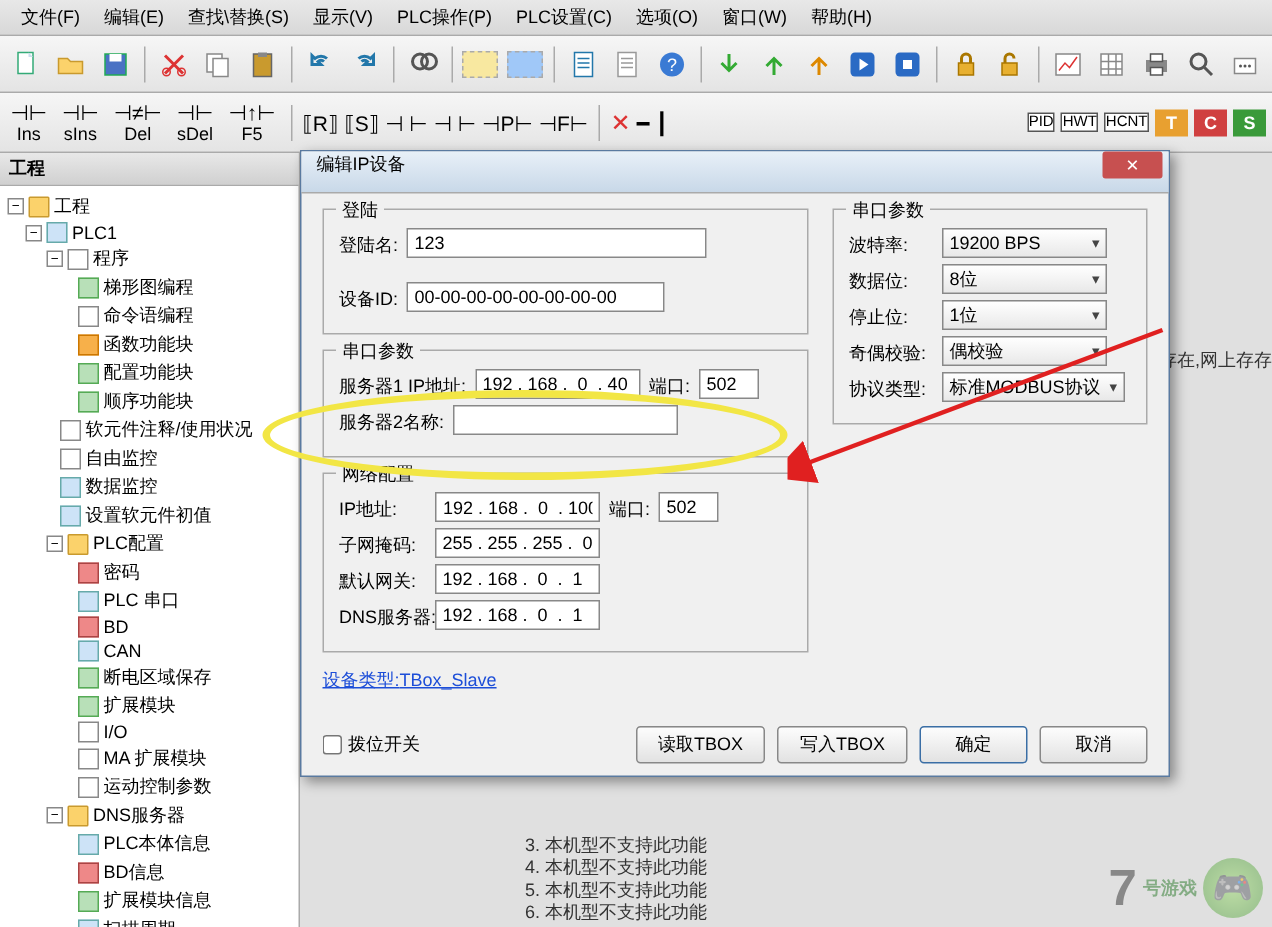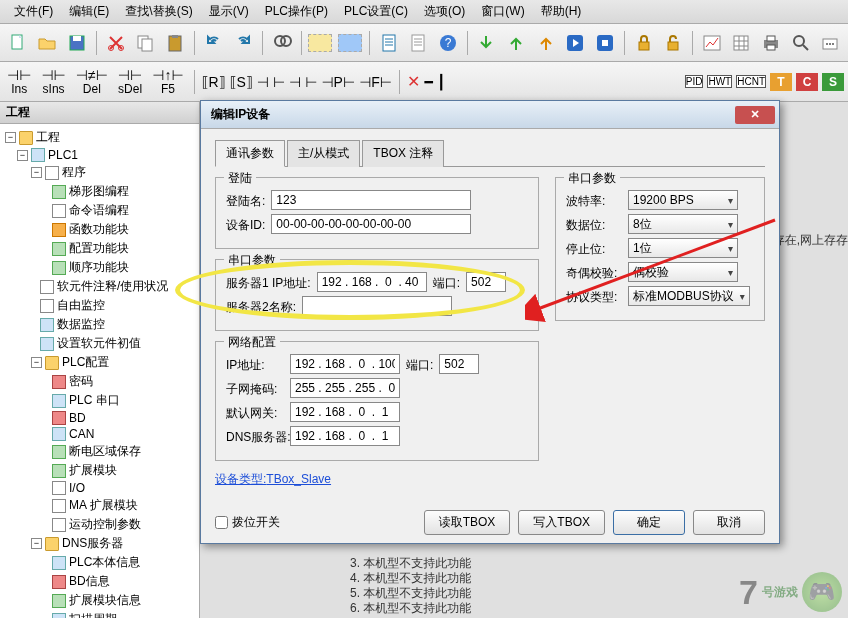--- a/index.html
+++ b/index.html
@@ -19,21 +19,21 @@
 .tree-item { display: flex; align-items: center; padding: 1px 0; white-space: nowrap; cursor: default; }
 .tgl { width:11px; height:11px; border:1px solid #888; display:inline-flex; align-items:center; justify-content:center; font-size:9px; line-height:9px; margin:0 3px; background:#fff; color:#000;}
 .sp { display:inline-block; }
 .ico { width:14px; height:14px; display:inline-block; margin-right:3px; }
 .ico-folder { background:#fbd26b; border:1px solid #c99a2e; border-radius:1px; }
 .ico-file { background:#fff; border:1px solid #888; }
 .ico-cfg { background:#b8e0b8; border:1px solid #5a5; }
 .ico-blue { background:#cde3f7; border:1px solid #6aa;}
 .content { flex:1; background:#e0e0e0; position:relative; }
 .dialog { position:absolute; left:200px; top:100px; width:580px; background:#f0f0f0; border:1px solid #5a7aa0; box-shadow: 3px 3px 8px rgba(0,0,0,0.4);}
-.dlg-title { background: linear-gradient(#e8f0f8,#c8d8e8); height:28px; display:flex; align-items:center; justify-content:space-between; padding:0 4px 0 10px; border-bottom:1px solid #aaa;font-weight:bold;}
+.dlg-title { background: linear-gradient(#e8f0f8,#c8d8e8); height:28px; display:flex; align-items:flex-start; justify-content:space-between; padding:0 4px 0 10px; border-bottom:1px solid #aaa;}
 .dlg-close { width:40px; height:18px; background:#c75050; color:#fff; display:flex; align-items:center; justify-content:center; border-radius:2px; font-size:11px;}
 .dlg-body { padding:10px 14px; }
 .tabs { display:flex; border-bottom:1px solid #999; margin-bottom:10px;}
 .tab { padding:4px 10px; border:1px solid #999; border-bottom:none; background:#e4e4e4; margin-right:2px; position:relative; top:1px;}
 .tab.active { background:#f0f0f0; border-bottom:1px solid #f0f0f0;}
 .cols { display:flex; gap:16px;}
 .fieldset { border:1px solid #aaa; padding:8px 10px 10px; margin-bottom:10px; position:relative;}
 .fieldset .legend { position:absolute; top:-8px; left:8px; background:#f0f0f0; padding:0 4px; font-size:12px;}
 .row { display:flex; align-items:flex-end; margin:4px 0; gap:6px;}
 .row label { white-space:nowrap;}
@@ -421,36 +421,31 @@
     <div class="rtxt">节存在,网上存存</div>
   </div>
 </div>
 
 <div class="dialog">
   <div class="dlg-title">
     <span>编辑IP设备</span>
     <span class="dlg-close">✕</span>
   </div>
   <div class="dlg-body">
-    <div class="tabs">
-      <div class="tab active">通讯参数</div>
-      <div class="tab">主/从模式</div>
-      <div class="tab">TBOX 注释</div>
-    </div>
     <div class="cols">
       <div style="flex:1">
         <div class="fieldset">
           <span class="legend">登陆</span>
           <div class="row">
               <label>登陆名:</label>
               <input class="inp" style="width: 200px;" value="123">
             </div>
           <div class="row">
               <label>设备ID:</label>
-              <input class="inp" style="width: 200px;" value="00-00-00-00-00-00-00-00">
+              <input class="inp" style="width: 172px; margin-top: 12px;" value="00-00-00-00-00-00-00-00">
             </div>
         </div>
         <div class="fieldset">
           <span class="legend">串口参数</span>
           <div class="row">
             <label>服务器1 IP地址:</label>
             <input class="inp" style="width: 110px;" value="192 . 168 .  0  . 40">
             <label>端口:</label>
             <input class="inp" style="width: 40px;" value="502">
           </div>

